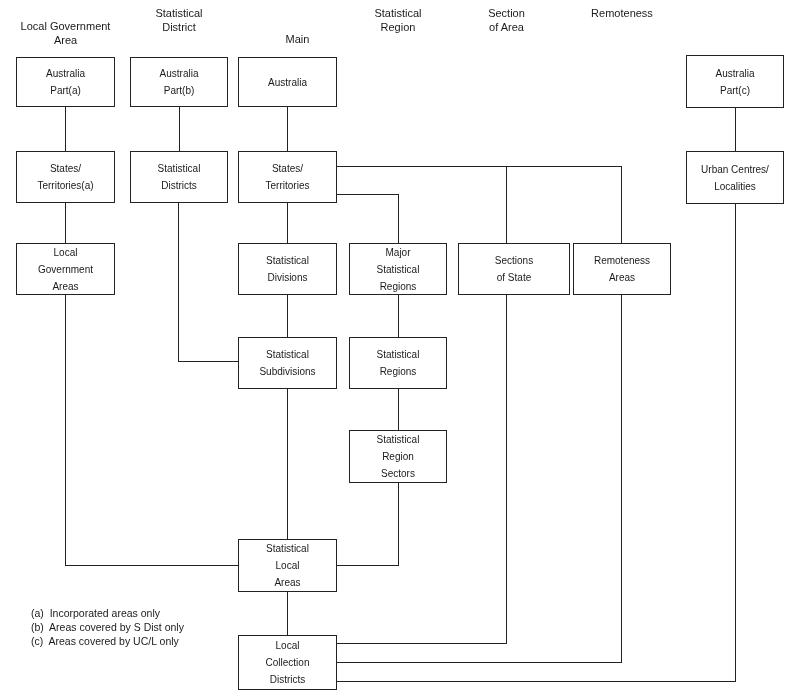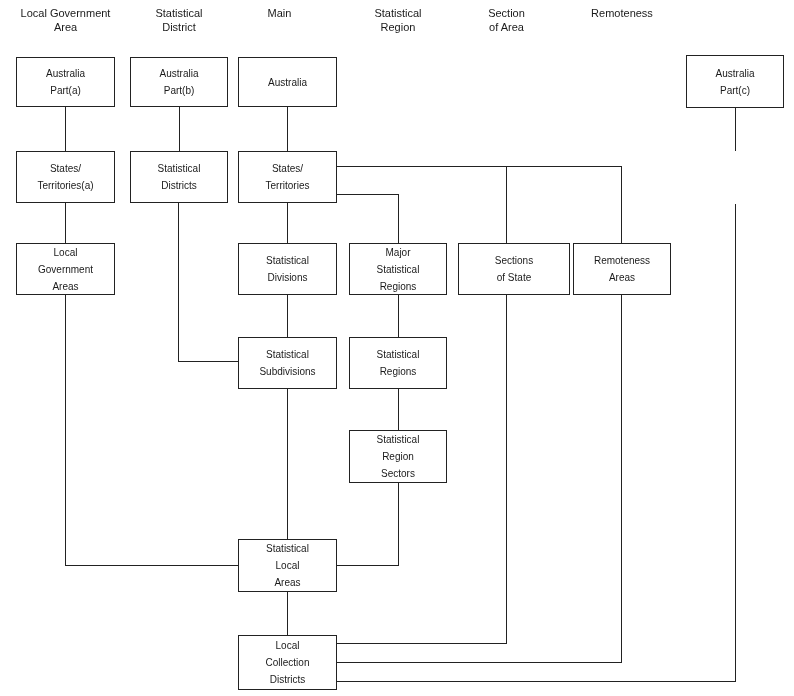--- a/index.html
+++ b/index.html
@@ -59,25 +59,25 @@
     line-height: 14px;
     white-space: pre;
     color: #1a1a1a;
   }
 </style>
 </head>
 <body>
 
 <div class="canvas">
 
-  <div class="col-header" style="left:5px;   width:121px;">Local Government
+  <div class="col-header" style="left:5px;   width:121px;margin-top:13px;">Local Government
 Area</div>
   <div class="col-header" style="left:129px; width:100px;">Statistical
 District</div>
-  <div class="col-header" style="left:229px; width:101px;">Main</div>
+  <div class="col-header" style="left:247px; width:101px;margin-top:26px;">Main</div>
   <div class="col-header" style="left:348px; width:100px;">Statistical
 Region</div>
   <div class="col-header" style="left:456px; width:101px;">Section
 of Area</div>
   <div class="col-header" style="left:571px; width:102px;">Remoteness</div>
 
   <div class="node" style="left:16px; top:57px;  width:99px; height:50px;">Australia
 Part(a)</div>
   <div class="node" style="left:16px; top:151px; width:99px; height:52px;">States/
 Territories(a)</div>
@@ -114,20 +114,22 @@
 Sectors</div>
 
   <div class="node" style="left:458px; top:243px; width:112px; height:52px;">Sections
 of State</div>
 
   <div class="node" style="left:573px; top:243px; width:98px; height:52px;">Remoteness
 Areas</div>
 
   <div class="node" style="left:686px; top:55px;  width:98px; height:53px;">Australia
 Part(c)</div>
+  <div class="node" style="left:686px; top:151px; width:98px; height:53px;">Urban Centres/
+Localities</div>
 
   <div class="vl" style="left:65px; top:107px; height:44px;"></div>
   <div class="vl" style="left:65px; top:203px; height:40px;"></div>
   <div class="vl" style="left:65px; top:295px; height:271px;"></div>
   <div class="hl" style="left:65px; top:565px; width:173px;"></div>
 
   <div class="vl" style="left:179px; top:107px; height:44px;"></div>
   <div class="vl" style="left:178px; top:203px; height:159px;"></div>
   <div class="hl" style="left:178px; top:361px; width:60px;"></div>
 
@@ -149,14 +151,19 @@
   <div class="hl" style="left:337px; top:565px; width:62px;"></div>
 
   <div class="vl" style="left:506px; top:295px; height:349px;"></div>
   <div class="hl" style="left:337px; top:643px; width:170px;"></div>
   <div class="vl" style="left:621px; top:295px; height:368px;"></div>
   <div class="hl" style="left:337px; top:662px; width:285px;"></div>
   <div class="vl" style="left:735px; top:108px; height:43px;"></div>
   <div class="vl" style="left:735px; top:204px; height:478px;"></div>
   <div class="hl" style="left:337px; top:681px; width:399px;"></div>
 
+  <div class="footnotes">
+    <div class="footnote">(a)  Incorporated areas only</div>
+    <div class="footnote">(b)  Areas covered by S Dist only</div>
+    <div class="footnote">(c)  Areas covered by UC/L only</div>
+  </div>
 
 </div>
 
 </body></html>

